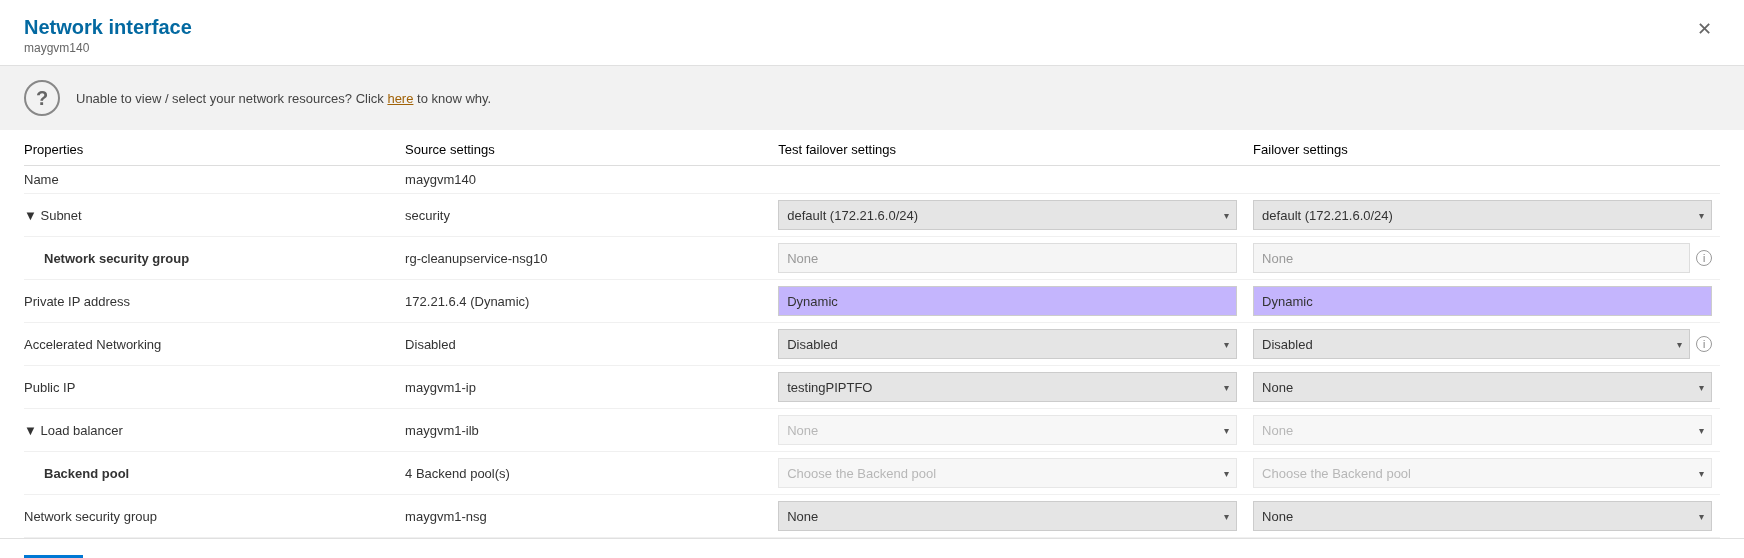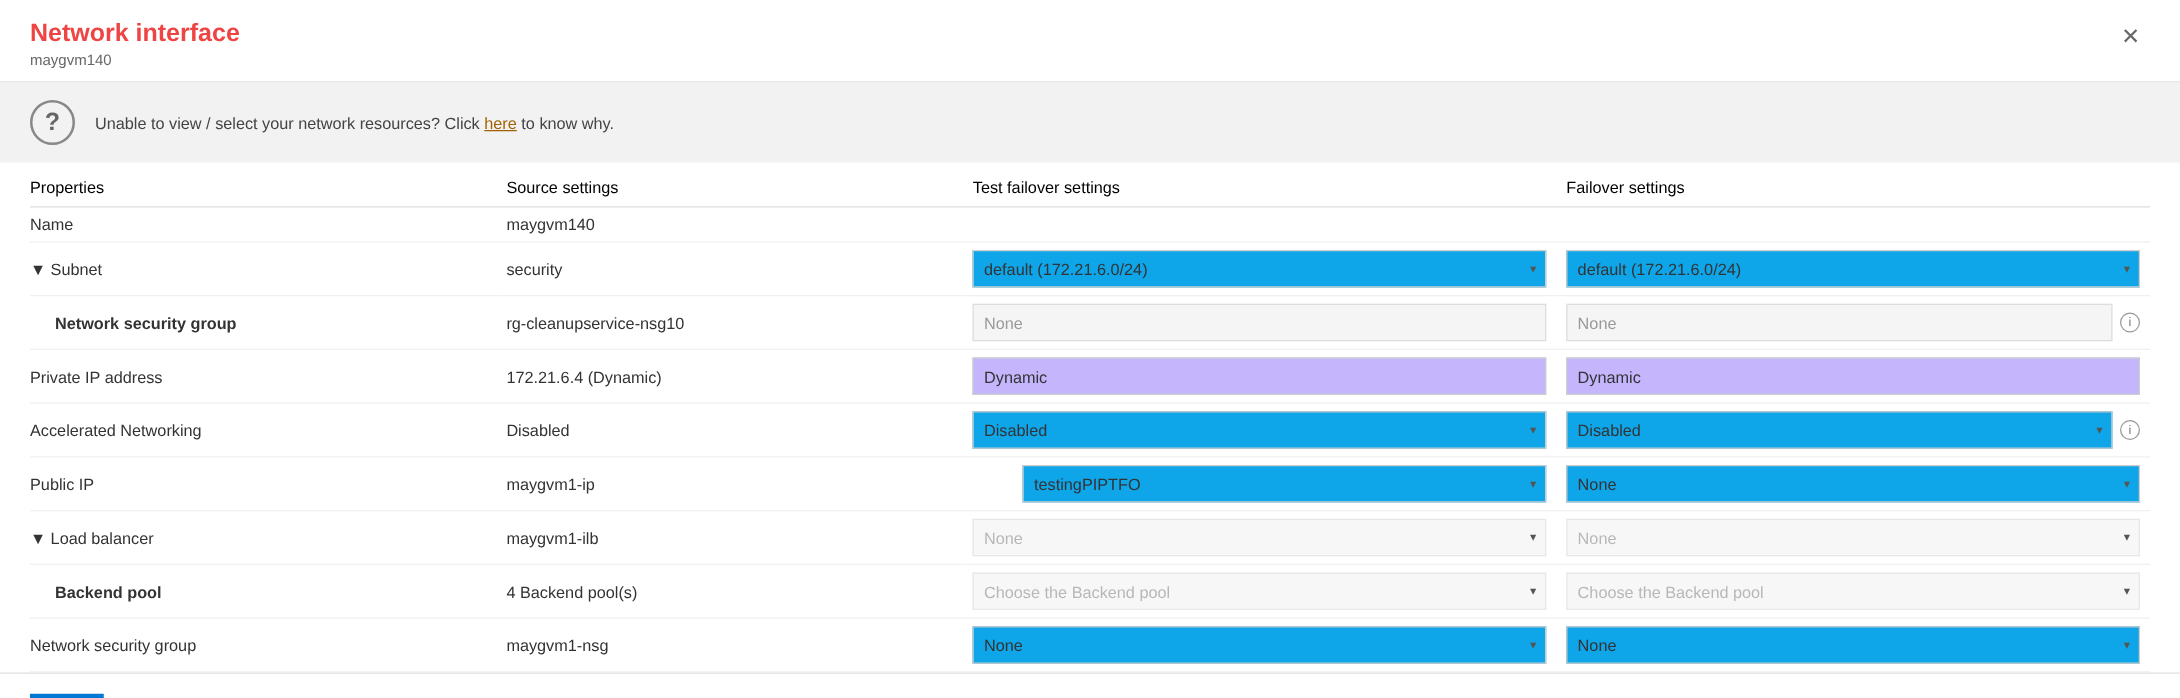--- a/index.html
+++ b/index.html
@@ -22,21 +22,21 @@
       display: flex;
       justify-content: space-between;
       align-items: flex-start;
       padding: 16px 24px 10px 24px;
       border-bottom: 1px solid #e0e0e0;
     }
     .dialog-title-block {}
     .dialog-title {
       font-size: 20px;
       font-weight: 600;
-      color: #ef4444;
+      color: #0369a1;
     }
     .dialog-subtitle {
       font-size: 12px;
       color: #666;
       margin-top: 2px;
     }
     .close-btn {
       background: none;
       border: none;
       cursor: pointer;
@@ -110,21 +110,21 @@
     .prop-indent { padding-left: 20px !important; font-weight: 600; }
     .select-wrapper {
       position: relative;
       display: inline-block;
       width: 100%;
     }
     .form-select {
       width: 100%;
       padding: 5px 28px 5px 8px;
       border: 1px solid #ccc;
-      background: #0ea5e9;
+      background: #e5e5e5;
       font-size: 13px;
       color: #333;
       appearance: none;
       -webkit-appearance: none;
       cursor: pointer;
       height: 30px;
     }
     .form-select:disabled, .form-select.disabled {
       background: #f5f5f5;
       color: #999;
@@ -276,21 +276,21 @@
                 <div class="select-wrapper" style="flex: 1 1 0%; position: relative;"><select class="form-select"><option value="Disabled">Disabled</option></select><span class="select-arrow">▾</span></div>
                 <div class="info-circle">i</div>
               </div>
             </td>
           </tr>
           <tr>
             <td class="prop-bold">Public IP</td>
             <td>maygvm1-ip</td>
             <td>
               <div class="select-wrapper" style="display: flex; align-items: center; gap: 6px;">
-                <div class="select-wrapper" style="flex: 1 1 0%; position: relative; margin-left: 40px;"><select class="form-select"><option value="testingPIPTFO">testingPIPTFO</option></select><span class="select-arrow">▾</span></div>
+                <div class="select-wrapper" style="flex: 1 1 0%; position: relative;"><select class="form-select"><option value="testingPIPTFO">testingPIPTFO</option></select><span class="select-arrow">▾</span></div>
               </div>
             </td>
             <td>
               <div class="select-wrapper" style="display: flex; align-items: center; gap: 6px;">
                 <div class="select-wrapper" style="flex: 1 1 0%; position: relative;"><select class="form-select"><option value="None">None</option></select><span class="select-arrow">▾</span></div>
               </div>
             </td>
           </tr>
           <tr>
             <td class="prop-bold">▼ Load balancer</td>

